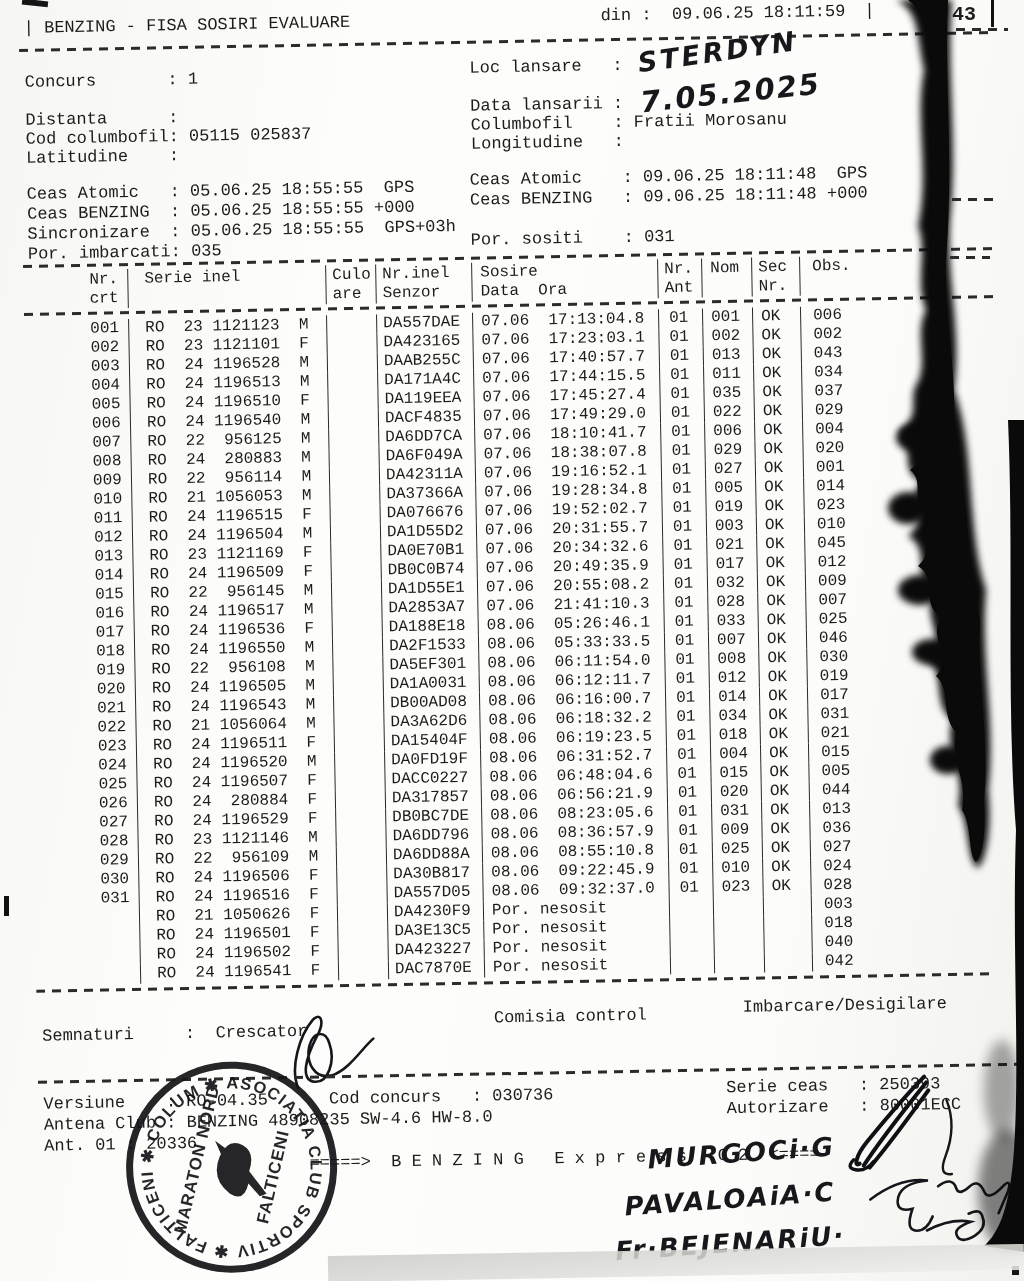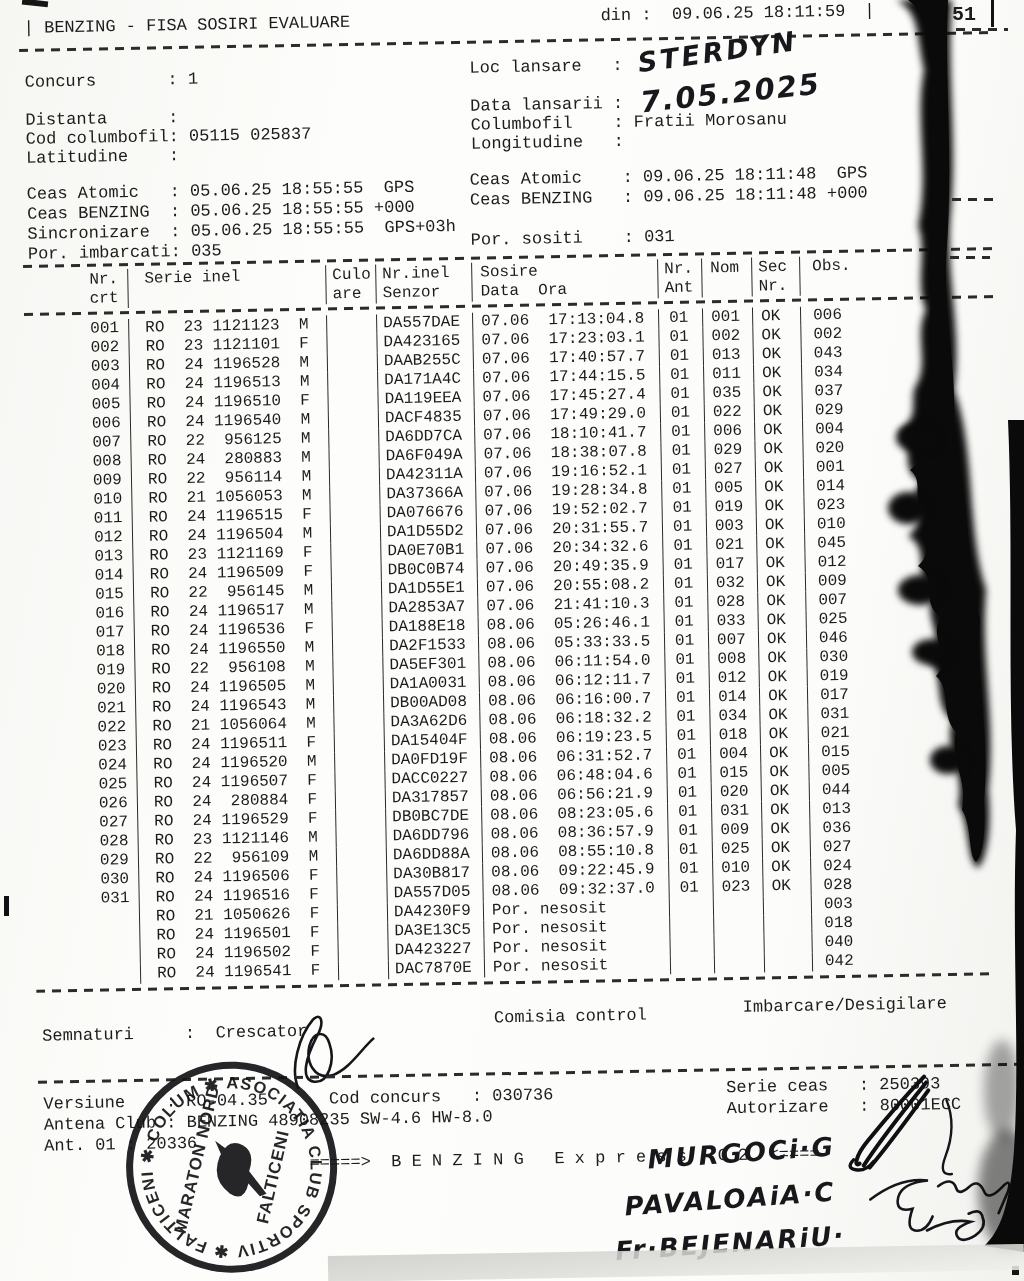--- a/index.html
+++ b/index.html
@@ -501,21 +501,21 @@
       <ellipse class="fuzz" cx="34" cy="508" rx="20" ry="16"></ellipse>
       <ellipse class="fuzz" cx="46" cy="590" rx="22" ry="15"></ellipse>
       <ellipse class="fuzz" cx="58" cy="652" rx="20" ry="13"></ellipse>
       <ellipse class="fuzz" cx="74" cy="760" rx="18" ry="14"></ellipse>
       <path d="M134,420 C140,560 132,700 142,830 C138,950 146,1060 140,1150 C136,1205 126,1232 110,1246 L150,1252 L150,420 Z"></path>
       <ellipse class="softfuzz" cx="134" cy="1190" rx="30" ry="60" opacity="0.5"></ellipse>
       <ellipse class="softfuzz" cx="128" cy="1090" rx="18" ry="50" opacity="0.35"></ellipse>
     </g>
   </svg>
 
-  <span class="pagenum" style="left:952px;top:3px;">51</span>
+  <span class="pagenum" style="left:952px;top:3px;">43</span>
   <div class="vbar" style="left:991px;top:0;height:27px;"></div>
 
   <div class="dashed art" style="left:956px;top:28px;width:52px;"></div>
   <div class="dashed art" style="left:952px;top:198px;width:44px;"></div>
   <div class="dashed art" style="left:950px;top:256px;width:40px;"></div>
   <div class="art" style="left:22px;top:0;width:26px;height:6px;background:#151515;transform:rotate(6deg);"></div>
   <div class="art" style="left:4px;top:896px;width:5px;height:20px;background:#111;"></div>
   <div class="art" style="left:1012px;top:1266px;width:7px;height:9px;background:#141414;"></div>
 
   <div class="bottom-shadow"></div>

